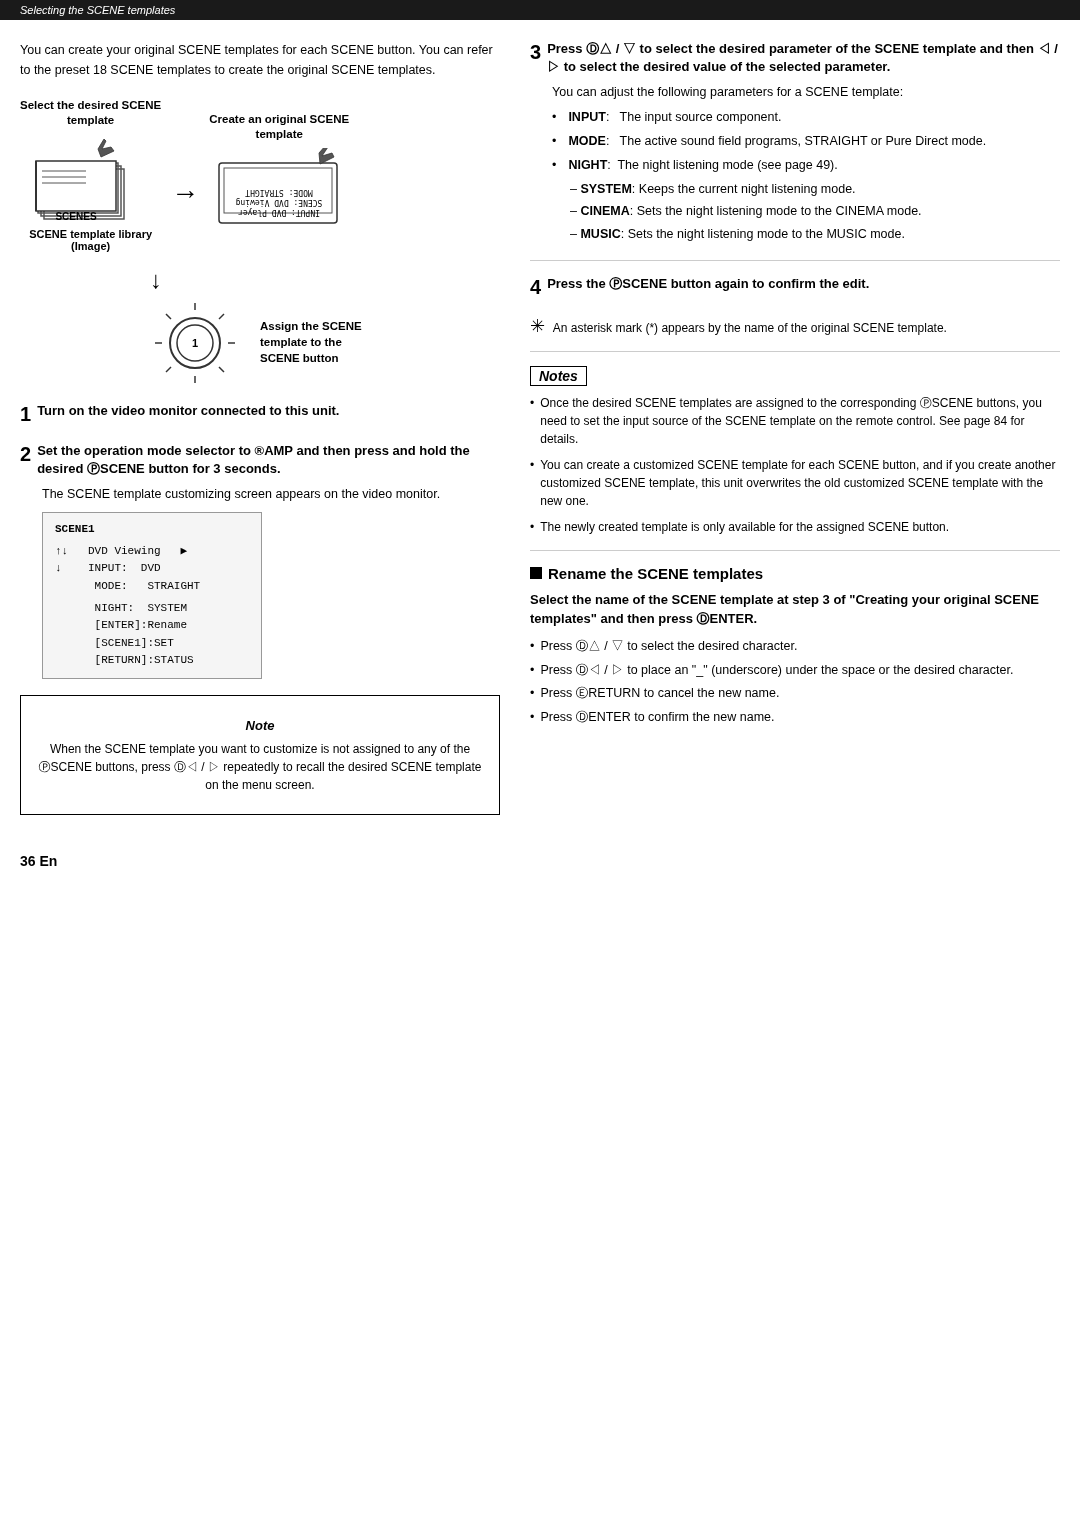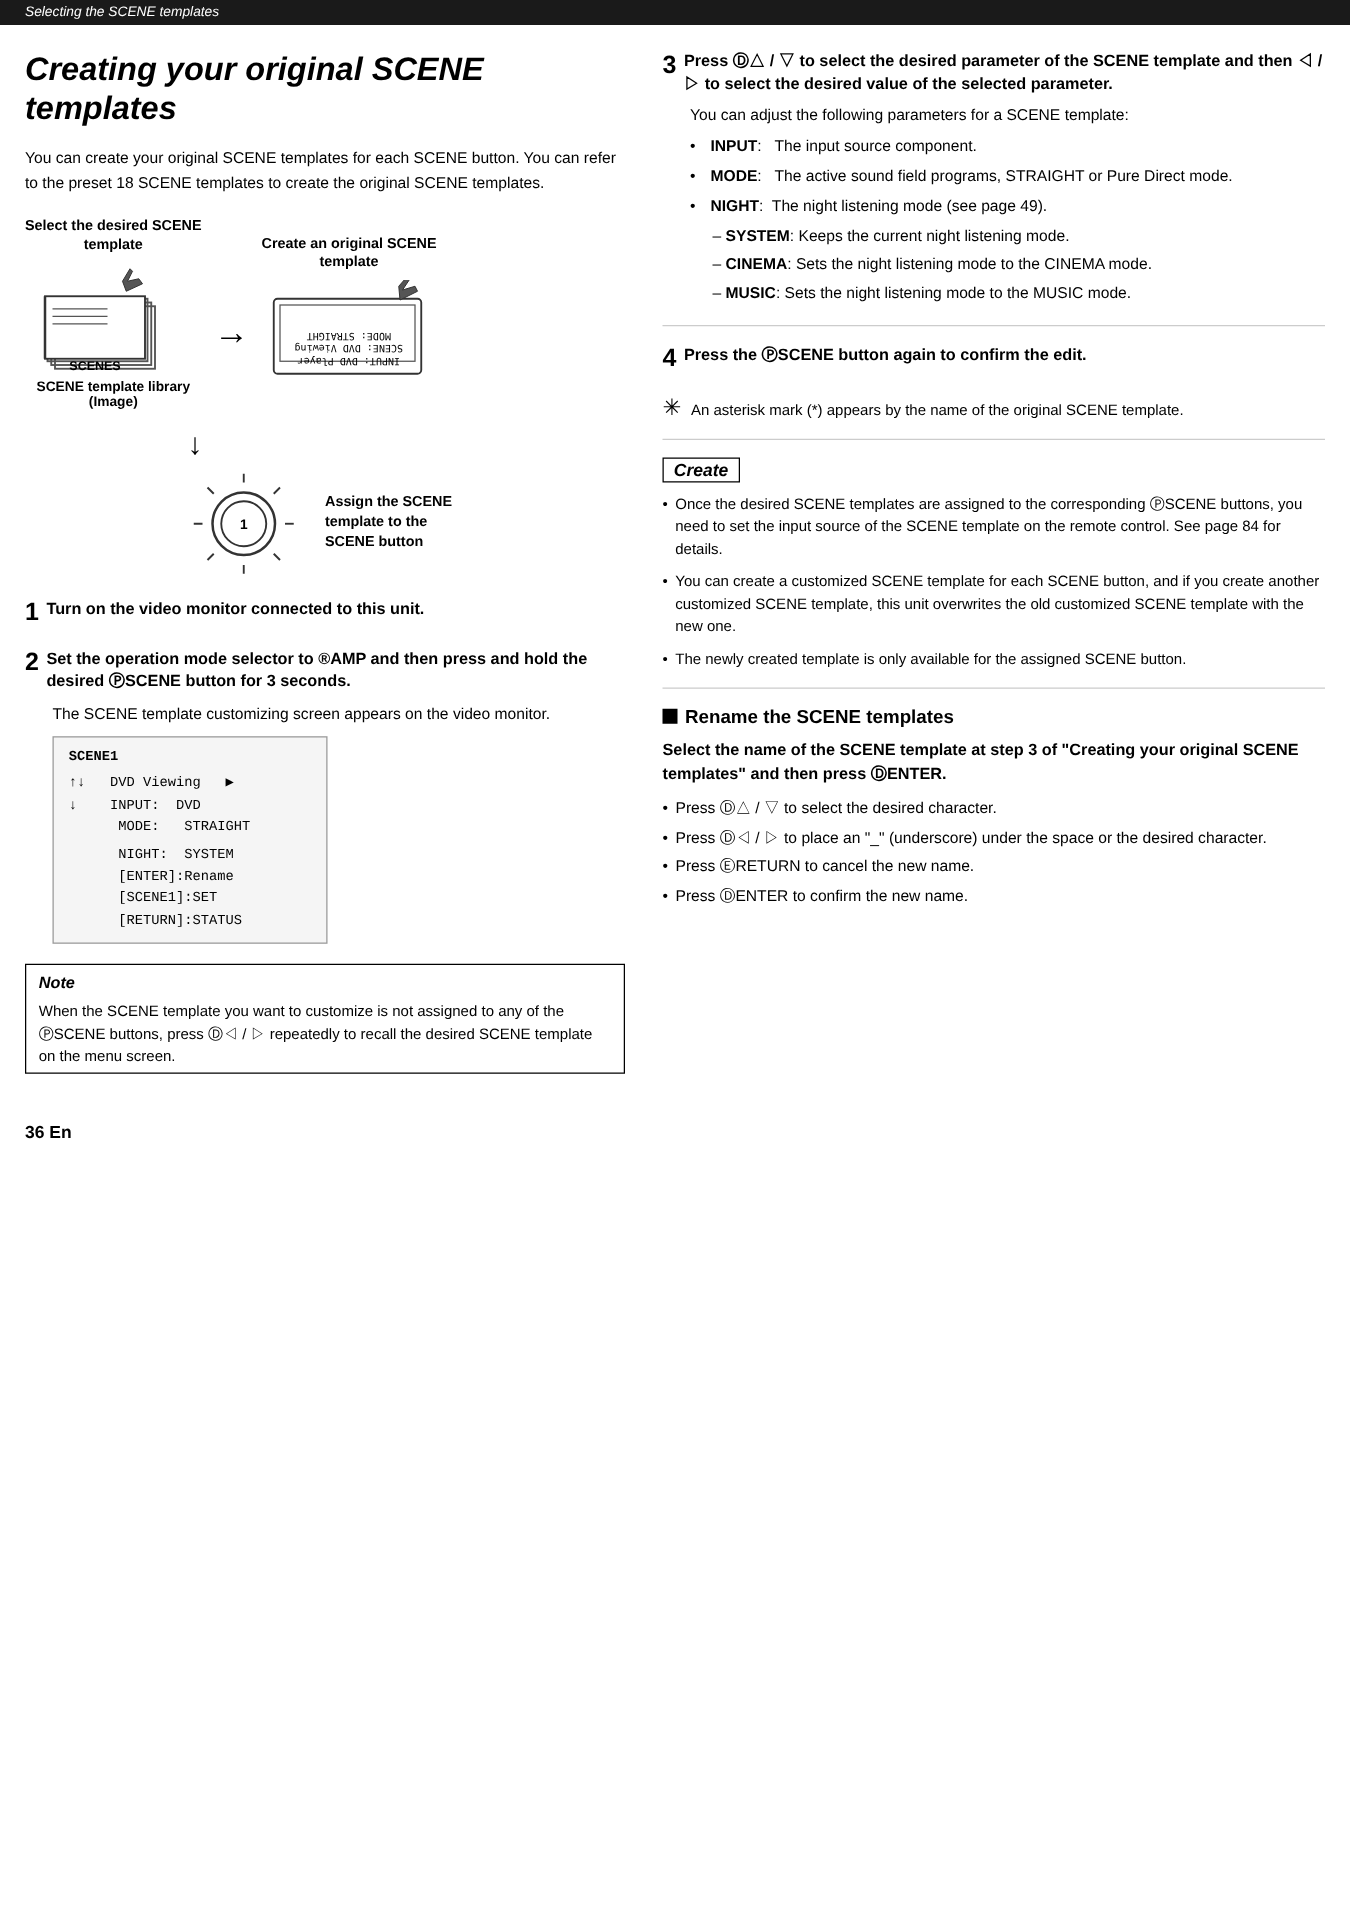--- a/index.html
+++ b/index.html
@@ -141,24 +141,25 @@
 
     .step-body {
       font-size: 12.5px;
       line-height: 1.6;
       margin-left: 22px;
     }
 
     
     .note-box {
       border: 1px solid #000;
-      padding: 4px 10px;
+      padding: 20px 10px;
       margin: 8px 0;
       font-size: 12px;
       line-height: 1.5;
+      text-align: center;
     }
 
     .note-title {
       font-weight: bold;
       font-style: italic;
       margin-bottom: 4px;
       font-size: 13px;
     }
 
     
@@ -342,21 +343,20 @@
 <div class="page">
 
   <div class="breadcrumb-bar">
     <span>Selecting the SCENE templates</span>
   </div>
 
   <div class="content-area">
 
     <div class="col-left">
 
-      <div class="page-title">Creating your original SCENE templates</div>
 
       <p class="intro-text">You can create your original SCENE templates for each SCENE button. You can refer to the preset 18 SCENE templates to create the original SCENE templates.</p>
 
       <div style="margin-bottom: 14px;">
         <div class="diagram-area">
 
           <div class="diagram-box">
             <div class="diagram-label">
               <span>Select the desired SCENE</span><br>
               <span>template</span>
@@ -519,21 +519,21 @@
       </div>
 
       <div style="margin: 8px 0 10px 0;">
         <span style="font-size: 18px; margin-right: 4px;">✳</span>
         <span class="asterisk-note">An asterisk mark (*) appears by the name of the original SCENE template.</span>
       </div>
 
       <hr class="divider">
 
       <div class="notes-section">
-        <div class="notes-title">Create</div>
+        <div class="notes-title">Notes</div>
         <ul class="notes-list">
           <li>
               <span>Once the desired SCENE templates are assigned to the corresponding ⓅSCENE buttons, you need to set the input source of the SCENE template on the remote control. See page 84 for details.</span>
             </li>
           <li>
               <span>You can create a customized SCENE template for each SCENE button, and if you create another customized SCENE template, this unit overwrites the old customized SCENE template with the new one.</span>
             </li>
           <li>
               <span>The newly created template is only available for the assigned SCENE button.</span>
             </li>

